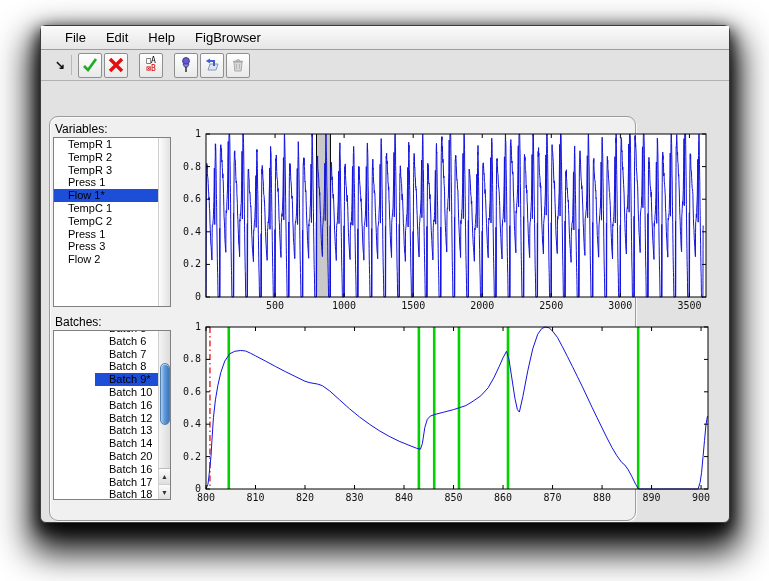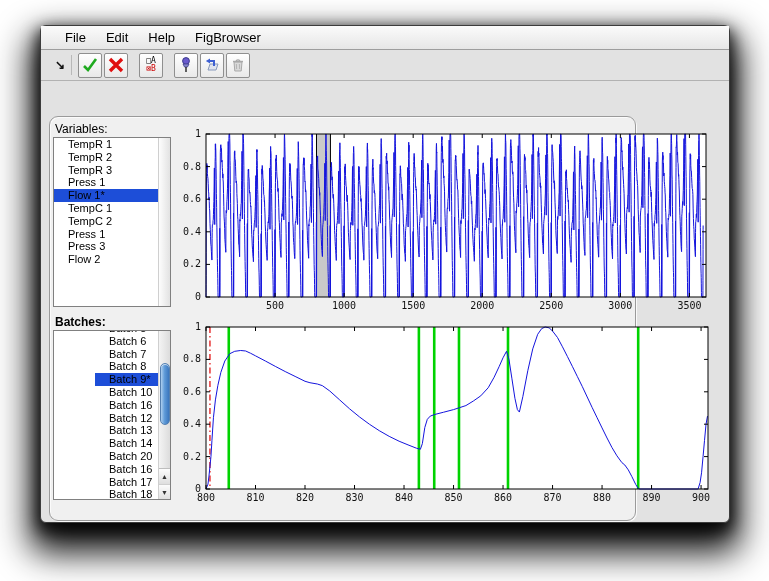--- a/index.html
+++ b/index.html
@@ -168,21 +168,21 @@
           <div class="list-row selected">Flow 1*</div>
           <div class="list-row">TempC 1</div>
           <div class="list-row">TempC 2</div>
           <div class="list-row">Press 1</div>
           <div class="list-row">Press 3</div>
           <div class="list-row">Flow 2</div>
         </div>
       <div class="vscroll-empty"></div>
     </div>
 
-    <div class="panel-label" style="top:198px;font-weight:bold;">Batches:</div>
+    <div class="panel-label" style="top:198px;">Batches:</div>
     <div class="listbox" style="top:213px;">
       <div class="list-inner" style="margin-top: -9px; margin-left: 41px;">
           <div class="list-row">Batch 5</div>
           <div class="list-row">Batch 6</div>
           <div class="list-row">Batch 7</div>
           <div class="list-row">Batch 8</div>
           <div class="list-row selected">Batch 9*</div>
           <div class="list-row">Batch 10</div>
           <div class="list-row">Batch 16</div>
           <div class="list-row">Batch 12</div>

